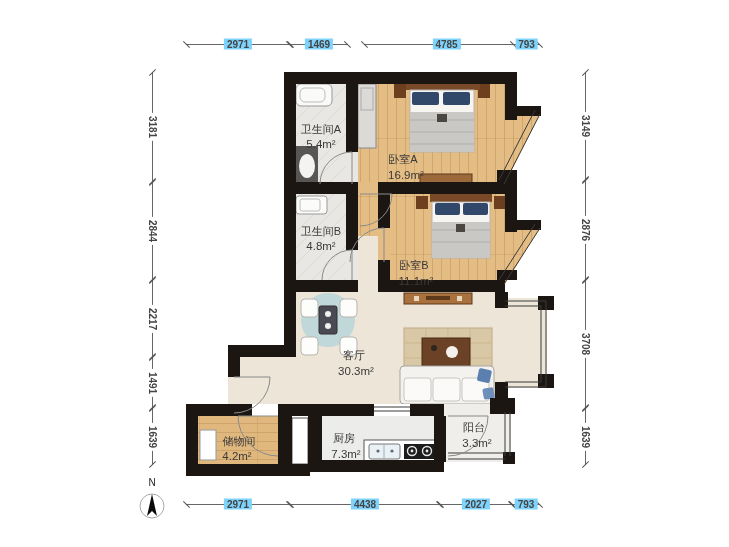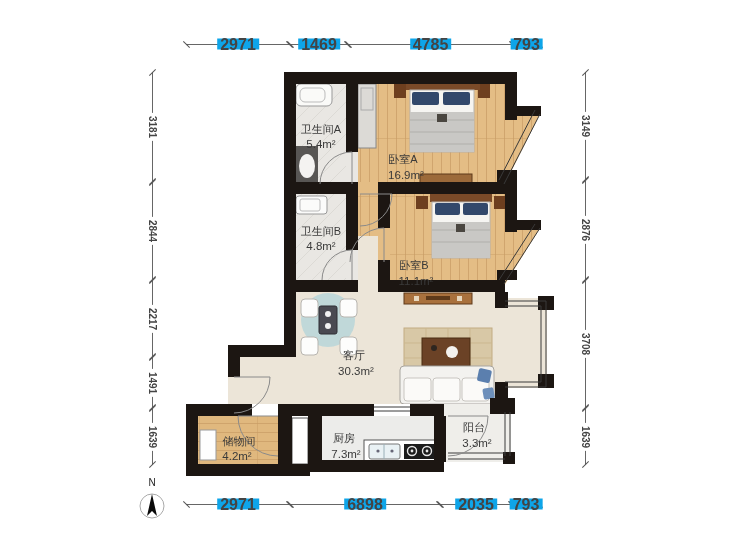--- a/index.html
+++ b/index.html
@@ -8,21 +8,21 @@
   
   .dim-h{position:absolute;height:0;border-top:1px solid #666;}
   .dim-v{position:absolute;width:0;border-left:1px solid #666;}
   .dim-h .tick{position:absolute;width:9px;height:1px;background:#555;top:-1px;}
   .dim-h .t-l{left:-4px;transform:rotate(45deg);}
   .dim-h .t-r{right:-4px;transform:rotate(45deg);}
   .dim-v .tick{position:absolute;width:1px;height:9px;background:#555;left:-1px;}
   .dim-v .t-t{top:-4px;transform:rotate(45deg);}
   .dim-v .t-b{bottom:-4px;transform:rotate(45deg);}
   .dim-h .lbl{position:absolute;left:50%;top:-1px;transform:translate(-50%,-50%);
-      background:#0ea5e9;padding:0 3px;font-size:16px;color:#444;white-space:nowrap;line-height:11px;}
+      background:#7dd3fc;padding:0 3px;font-size:10px;color:#444;white-space:nowrap;line-height:11px;}
   .dim-v .lbl{position:absolute;top:50%;left:-1px;transform:translate(-50%,-50%);
       background:#fff;padding:3px 0;font-size:10px;color:#444;writing-mode:vertical-rl;line-height:11px;}
   
   .compass{position:absolute;left:136px;top:478px;width:32px;height:48px;text-align:center;}
   .compass .n{font-size:10px;color:#222;line-height:10px;}
   
   text.room-name{font-family:"Liberation Sans","DejaVu Sans",sans-serif;font-size:11px;fill:#3a3a3a;}
   text.room-area{font-family:"Liberation Sans","DejaVu Sans",sans-serif;font-size:11.5px;fill:#3a3a3a;}
 </style>
 </head>
@@ -33,45 +33,45 @@
   <div class="dim-h" style="left:186px;top:44px;width:104px">
     <i class="tick t-l"></i>
       <i class="tick t-r"></i>
       <b class="lbl">2971</b>
     </div>
   <div class="dim-h" style="left:290px;top:44px;width:58px">
     <i class="tick t-l"></i>
       <i class="tick t-r"></i>
       <b class="lbl">1469</b>
     </div>
-  <div class="dim-h" style="left:348px;top:44px;width:165px">
+  <div class="dim-h" style="left:364px;top:44px;width:165px">
     <i class="tick t-l"></i>
       <i class="tick t-r"></i>
       <b class="lbl">4785</b>
     </div>
   <div class="dim-h" style="left:513px;top:44px;width:27px">
     <i class="tick t-l"></i>
       <i class="tick t-r"></i>
       <b class="lbl">793</b>
     </div>
 
   <div class="dim-h" style="left:186px;top:504px;width:104px">
     <i class="tick t-l"></i>
       <i class="tick t-r"></i>
       <b class="lbl">2971</b>
     </div>
   <div class="dim-h" style="left:290px;top:504px;width:150px">
     <i class="tick t-l"></i>
       <i class="tick t-r"></i>
-      <b class="lbl">6898</b>
+      <b class="lbl">4438</b>
     </div>
   <div class="dim-h" style="left:440px;top:504px;width:72px">
     <i class="tick t-l"></i>
       <i class="tick t-r"></i>
-      <b class="lbl">2035</b>
+      <b class="lbl">2027</b>
     </div>
   <div class="dim-h" style="left:512px;top:504px;width:28px">
     <i class="tick t-l"></i>
       <i class="tick t-r"></i>
       <b class="lbl">793</b>
     </div>
 
   <div class="dim-v" style="left:152px;top:72px;height:110px">
     <i class="tick t-t"></i>
       <i class="tick t-b"></i>

